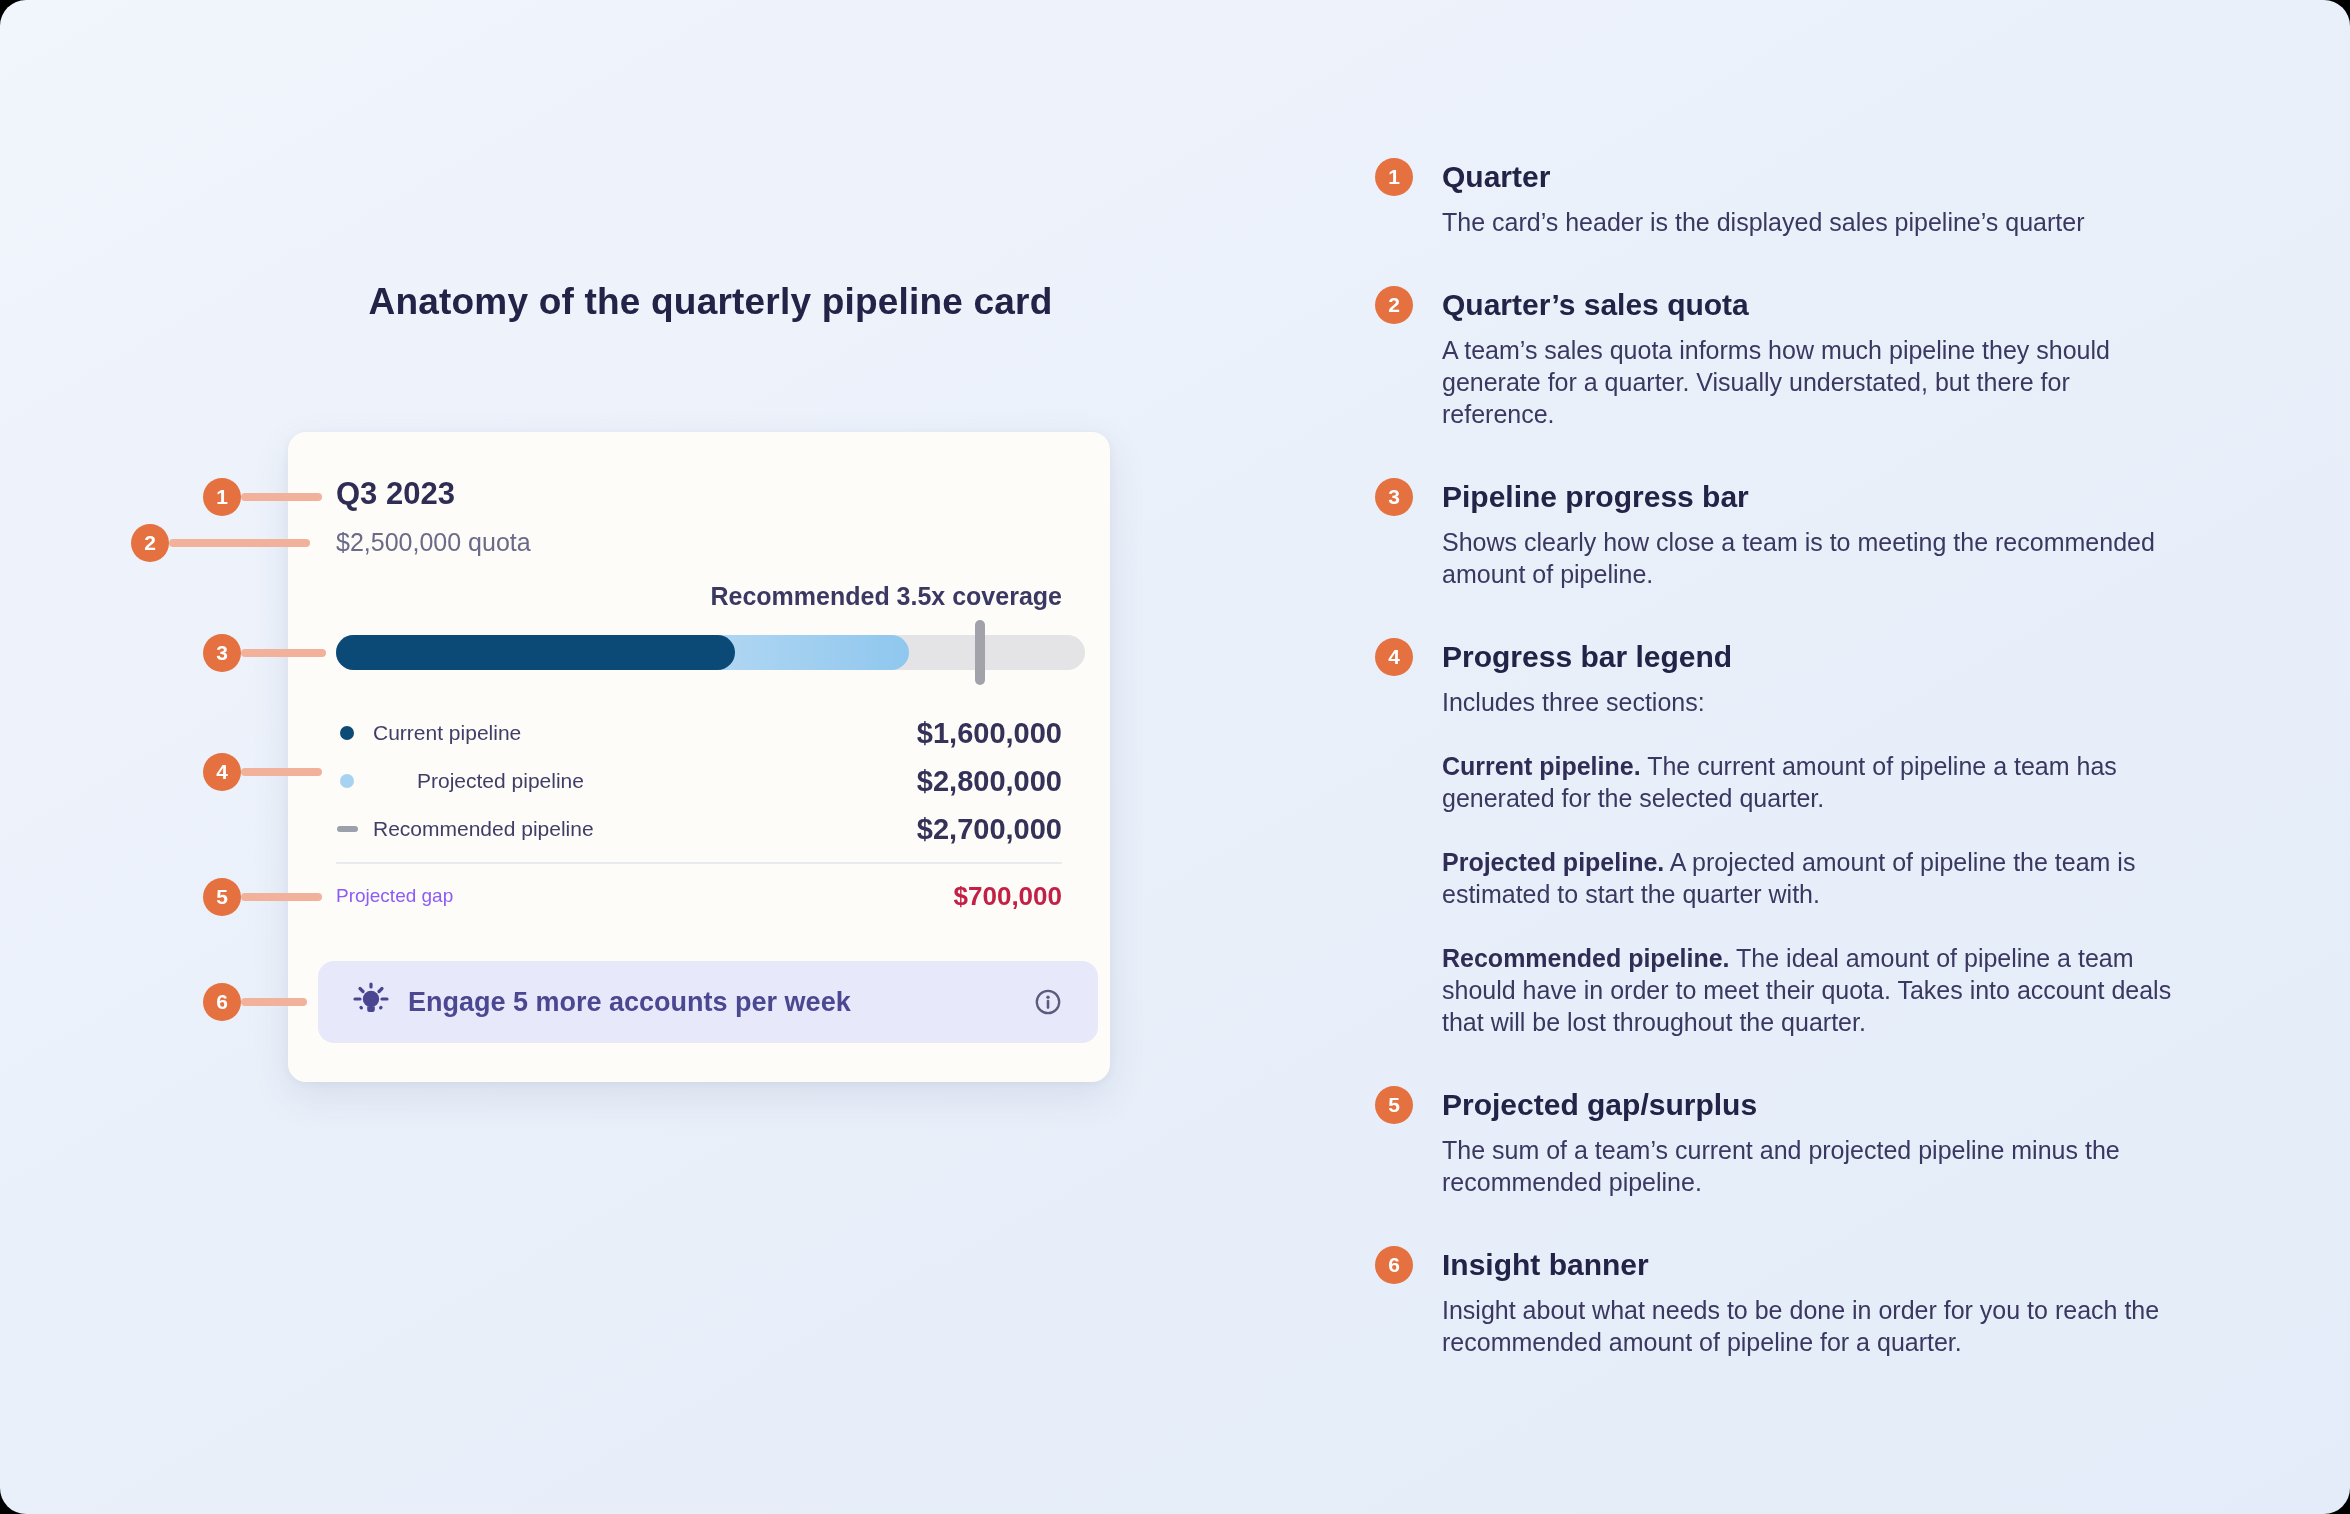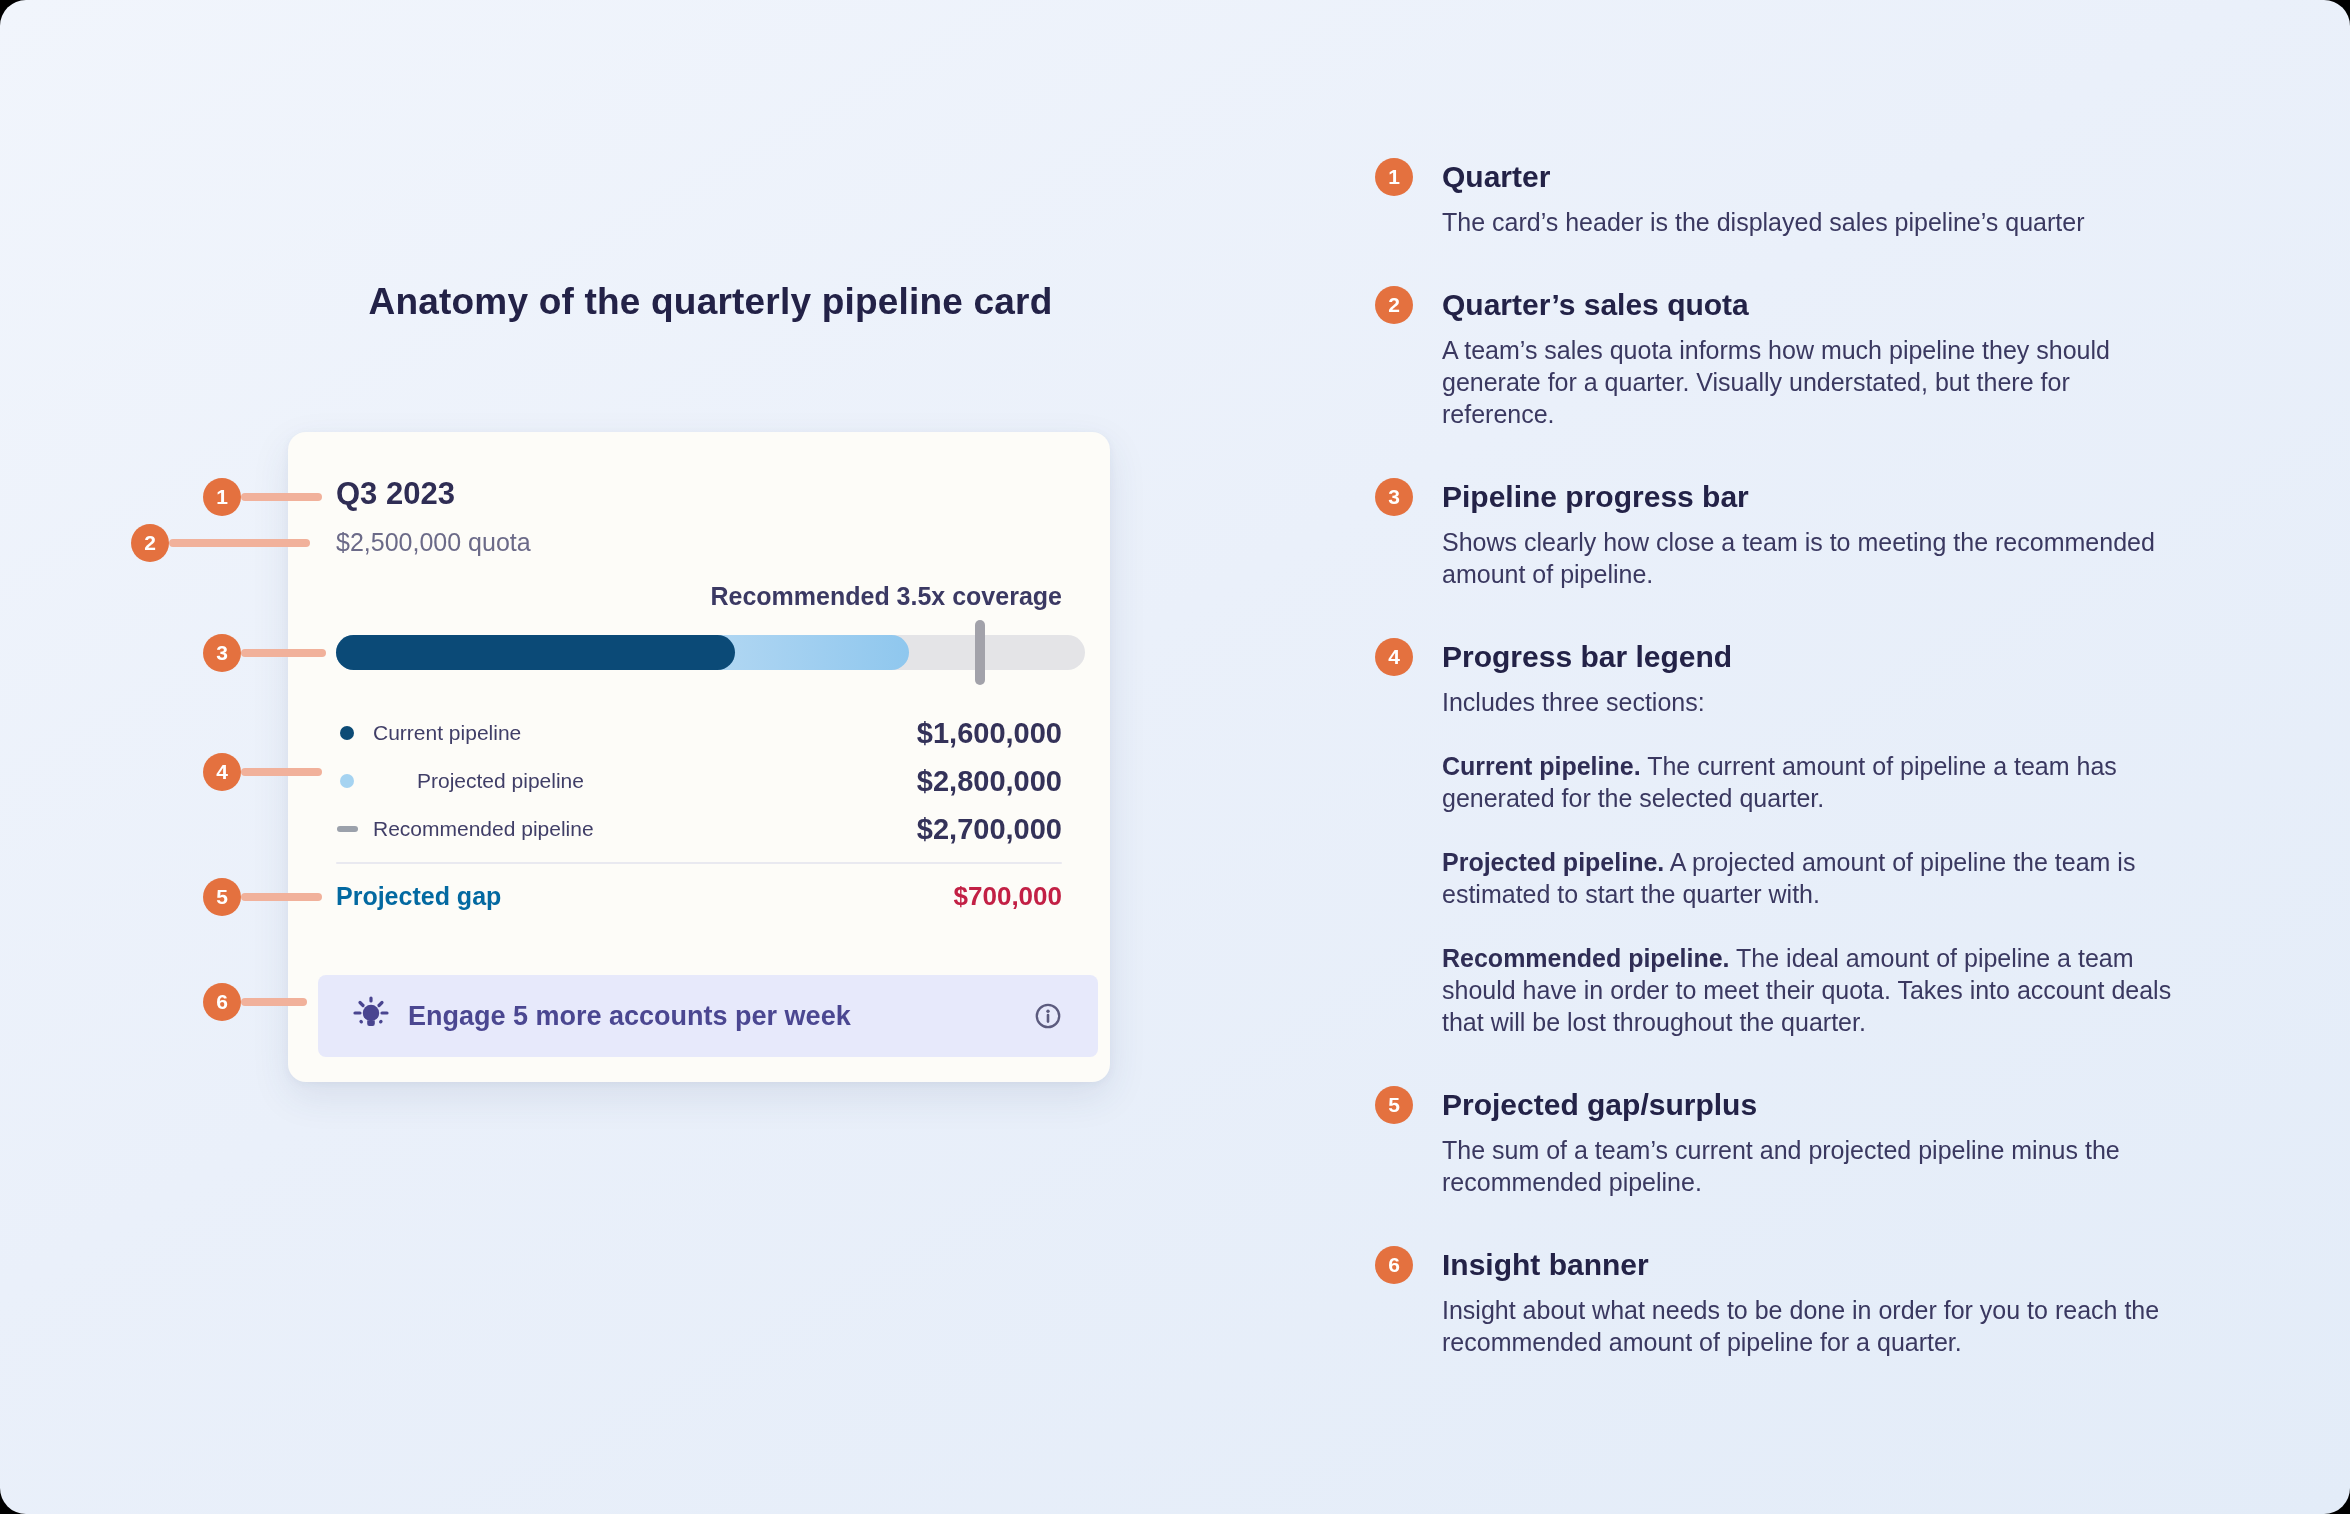--- a/index.html
+++ b/index.html
@@ -40,25 +40,25 @@
   .legend-slot { width:22px; display:flex; align-items:center; justify-content:center; flex:none; }
   .dot-navy  { width:14px; height:14px; border-radius:50%; background:#0c4b75; }
   .dot-light { width:14px; height:14px; border-radius:50%; background:#a5d3f1; }
   .dash-gray { width:21px; height:6px;  border-radius:3px;  background:#9ba1ab; }
   .legend-label { margin-left:15px; font-size:21px; color:#403e67; }
   .legend-value { margin-left:auto; font-size:29px; font-weight:700; color:#343259; }
 
   .divider { position:absolute; left:48px; right:48px; top:430px; height:2px; background:#e9e9f0; border-radius:1px; }
 
   .gap-row   { position:absolute; left:48px; right:48px; top:446px; height:36px; display:flex; align-items:center; }
-  .gap-label { font-size:25px; font-weight:700; color:#0369a1; }
+  .gap-label { font-size:19px; font-weight:400; color:#8b5cf6; }
   .gap-value { margin-left:auto; font-size:26px; font-weight:700; color:#c22045; }
 
   .banner { position:absolute; left:30px; top:529px; width:780px; height:82px;
-            background:#e7e9fb; border-radius:8px; display:flex; align-items:center;margin-top:14px; }
+            background:#e7e9fb; border-radius:16px; display:flex; align-items:center; }
   .banner-icon { margin-left:32px; width:42px; height:42px; flex:none; }
   .banner-text { margin-left:16px; font-size:27px; font-weight:600; color:#4b4791; }
   .banner-info { margin-left:auto; margin-right:36px; width:28px; height:28px; flex:none; cursor:pointer; }
 
   
   .badge { width:38px; height:38px; border-radius:50%; background:#e4713f; color:#fff;
            display:flex; align-items:center; justify-content:center;
            font-size:21px; font-weight:700; flex:none; }
 
   

